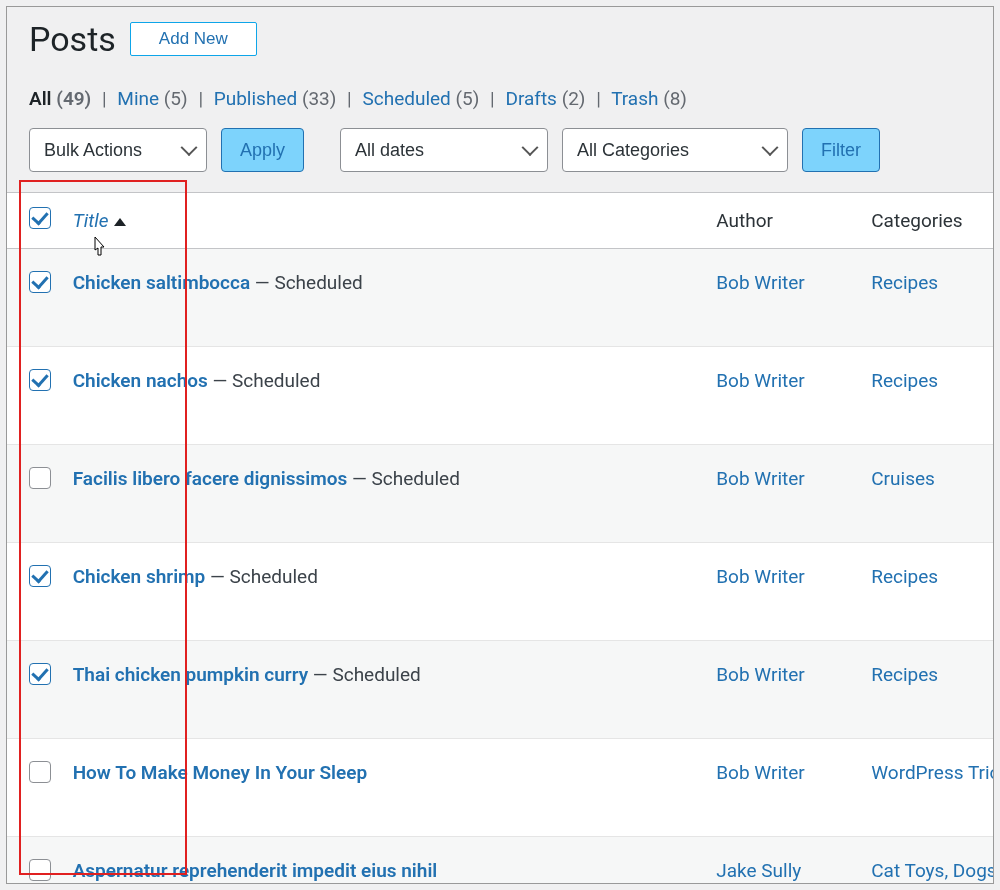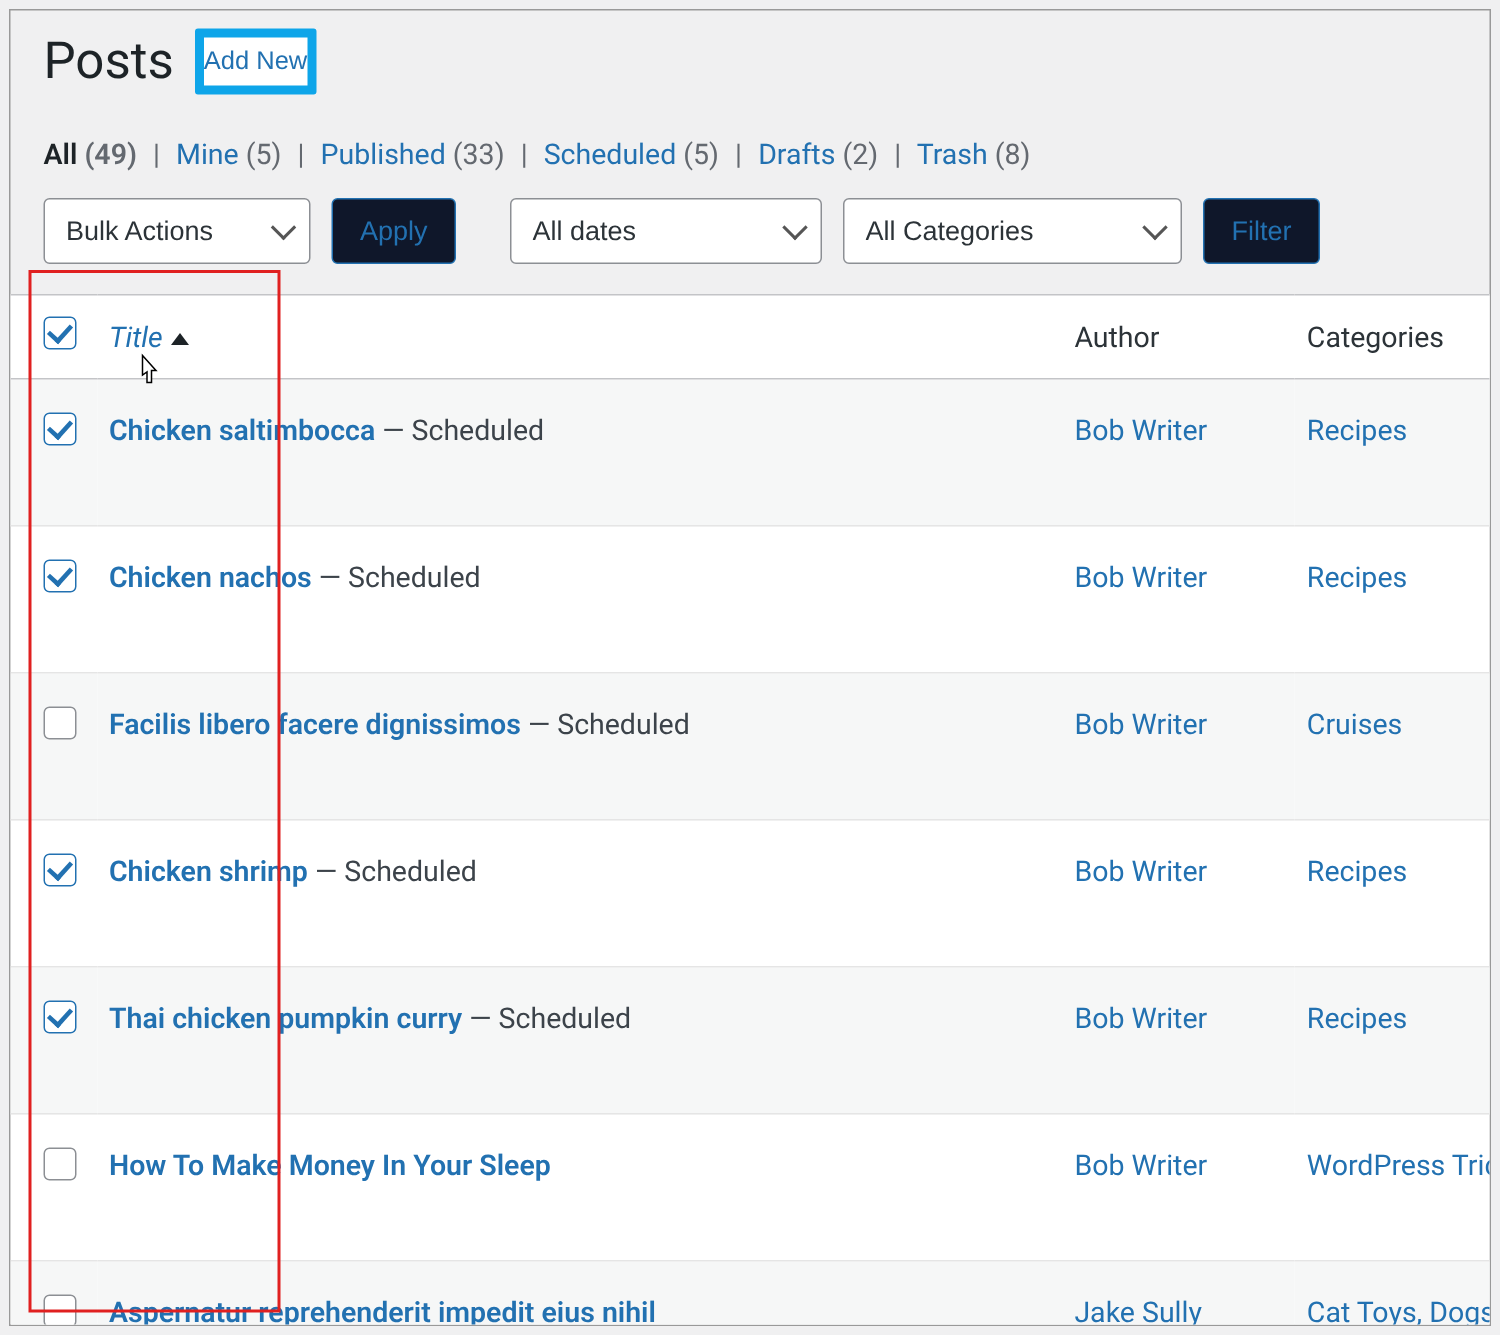--- a/index.html
+++ b/index.html
@@ -26,25 +26,25 @@
     align-items: center;
     margin-bottom: 28px;
   }
   .page-title {
     font-size: 34px;
     font-weight: 400;
     color: #1d2327;
     margin-right: 14px;
   }
   .add-new-btn {
-    border: 6px solid #0ea5e9;
+    border: 1px solid #0ea5e9;
     color: #2271b1;
     background: #fff;
     font-size: 17px;
-    padding: 6px 0;
+    padding: 6px 28px;
     cursor: pointer;
     border-radius: 2px;
   }
   .filter-links {
     font-size: 19px;
     color: #646970;
     margin-bottom: 18px;
   }
   .filter-links .sep { margin: 0 6px; color: #646970; }
   .filter-links a { color: #2271b1; text-decoration: none; }
@@ -79,21 +79,21 @@
     transform: translateY(-70%) rotate(45deg);
     pointer-events: none;
   }
   .sel.bulk { width: 178px; }
   .sel.dates { width: 208px; }
   .sel.cats  { width: 226px; }
   .btn-secondary {
     height: 44px;
     border: 1px solid #2271b1;
     color: #2271b1;
-    background: #0f172a;
+    background: #7dd3fc;
     border-radius: 4px;
     font-size: 18px;
     padding: 0 18px;
     cursor: pointer;
   }
   .table-area {
     margin-left: -22px;
   }
   table.posts {
     width: 1020px;

